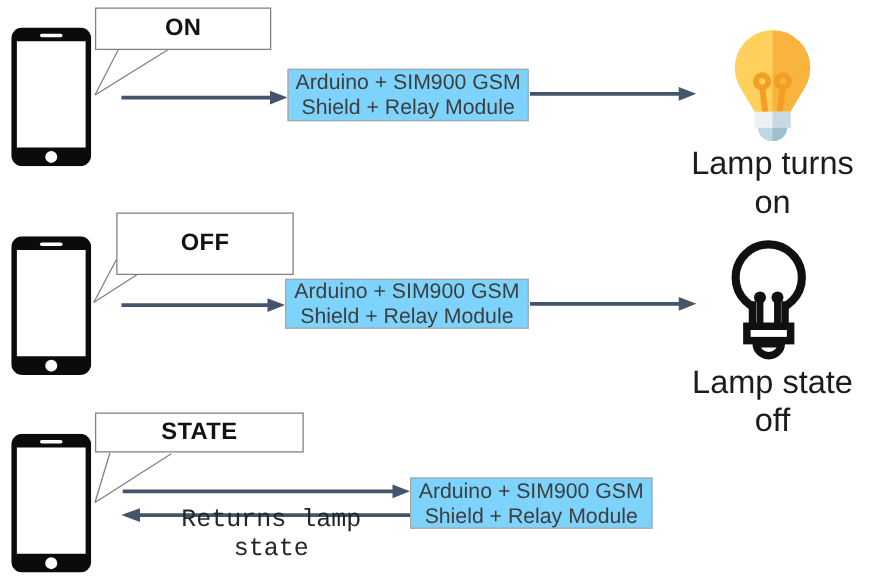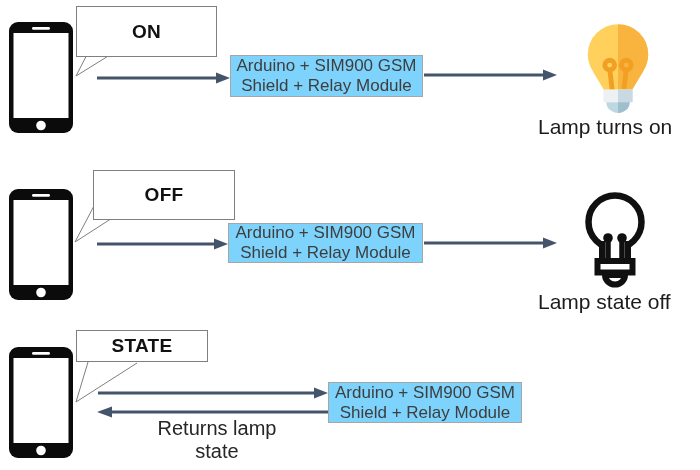--- a/index.html
+++ b/index.html
@@ -9,23 +9,23 @@
   }
   .abs{position:absolute;}
 
   
   .bubble{
     background:#fff;border:1px solid var(--bubble-border,#7F7F7F);
     display:flex;align-items:center;justify-content:center;
     font-weight:bold;font-size:19px;color:#111;letter-spacing:.3px;
     box-sizing:border-box;z-index:3;
   }
-  .r1-bubble{left:76px;top:6px;width:141px;height:51px;}
+  .r1-bubble{left:76px;top:6px;width:141px;height:34px;}
   .r2-bubble{left:93px;top:170px;width:142px;height:50px;}
-  .r3-bubble{left:76px;top:330px;width:132px;height:32px;}
+  .r3-bubble{left:76px;top:330px;width:167px;height:32px;}
   .tail-line{stroke:var(--bubble-border,#7F7F7F);stroke-width:1;fill:none;}
   .r1-tail{left:70px;top:36px;}
   .r2-tail{left:70px;top:200px;}
   .r3-tail{left:70px;top:358px;}
 
   
   .phone{width:64px;height:111px;}
   .r1-phone{left:9px;top:22px;}
   .r2-phone{left:9px;top:189px;}
   .r3-phone{left:9px;top:347px;}
@@ -58,25 +58,25 @@
   .bulb-r{fill:var(--bulb-on-right,#F9B43F);}
   .filament{stroke:var(--filament,#F2A024);fill:none;}
   .base-l{fill:var(--base-left,#EDF1F3);}
   .base-r{fill:var(--base-right,#C9D9E2);}
   .cap-l{fill:var(--cap-left,#BFD7E2);}
   .cap-r{fill:var(--cap-right,#9FBFCE);}
   .off-stroke{stroke:#101010;fill:#fff;}
   .off-fill{fill:#101010;}
 
   
-  .result-label{font-size:21px;color:#1C1C1C;text-align:left;}
+  .result-label{font-size:26px;color:#1C1C1C;text-align:center;}
   .r1-result{left:538px;top:115px;width:160px;}
   .r2-result{left:538px;top:290px;width:160px;}
   .return-label{font-size:20px;color:#262626;text-align:center;}
-  .r3-return{left:136px;top:417px;width:162px;}
+  .r3-return{left:136px;top:405px;width:162px;font-family:Liberation Mono, monospace;}
 </style>
 </head>
 <body>
 
 <div id="canvas">
 
   <svg class="abs r1-phone phone" viewBox="0 0 64 111">
     <rect class="phone-body" x="0" y="0" width="64" height="111" rx="9"></rect>
     <rect x="4.5" y="11" width="55" height="85" fill="#fff"></rect>
     <rect x="23" y="5" width="18" height="2.8" rx="1.4" fill="#fff"></rect>

